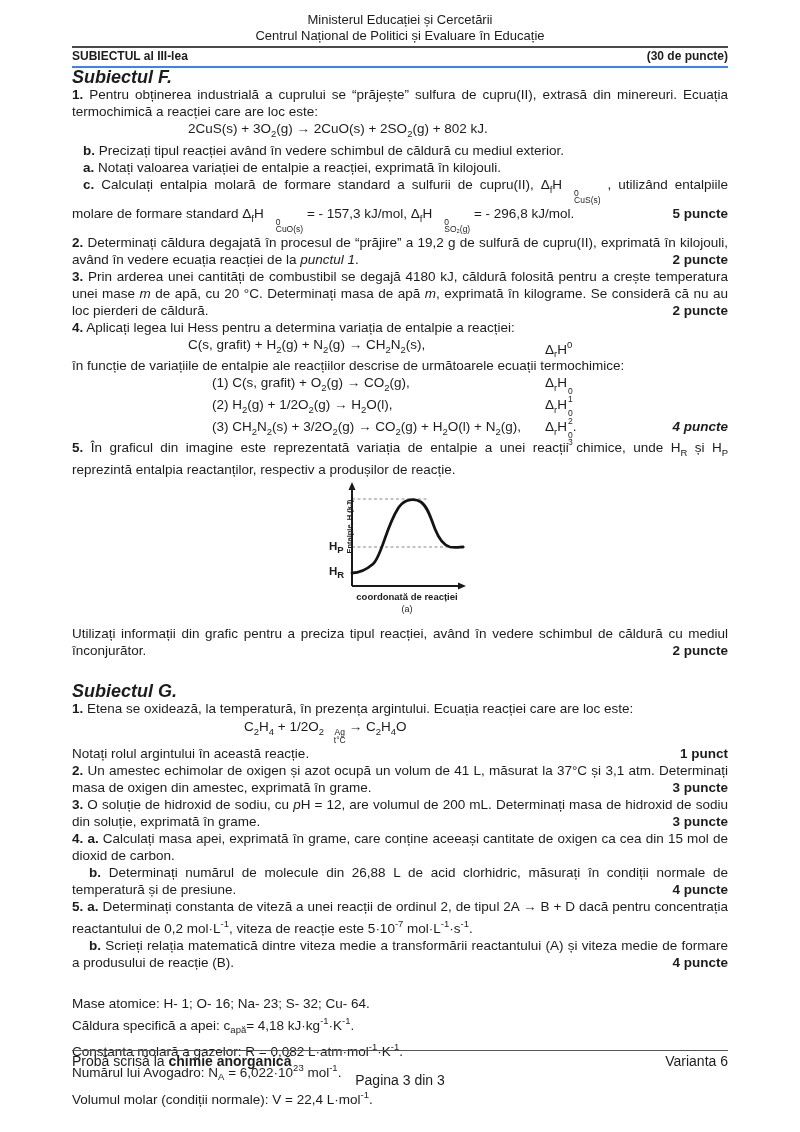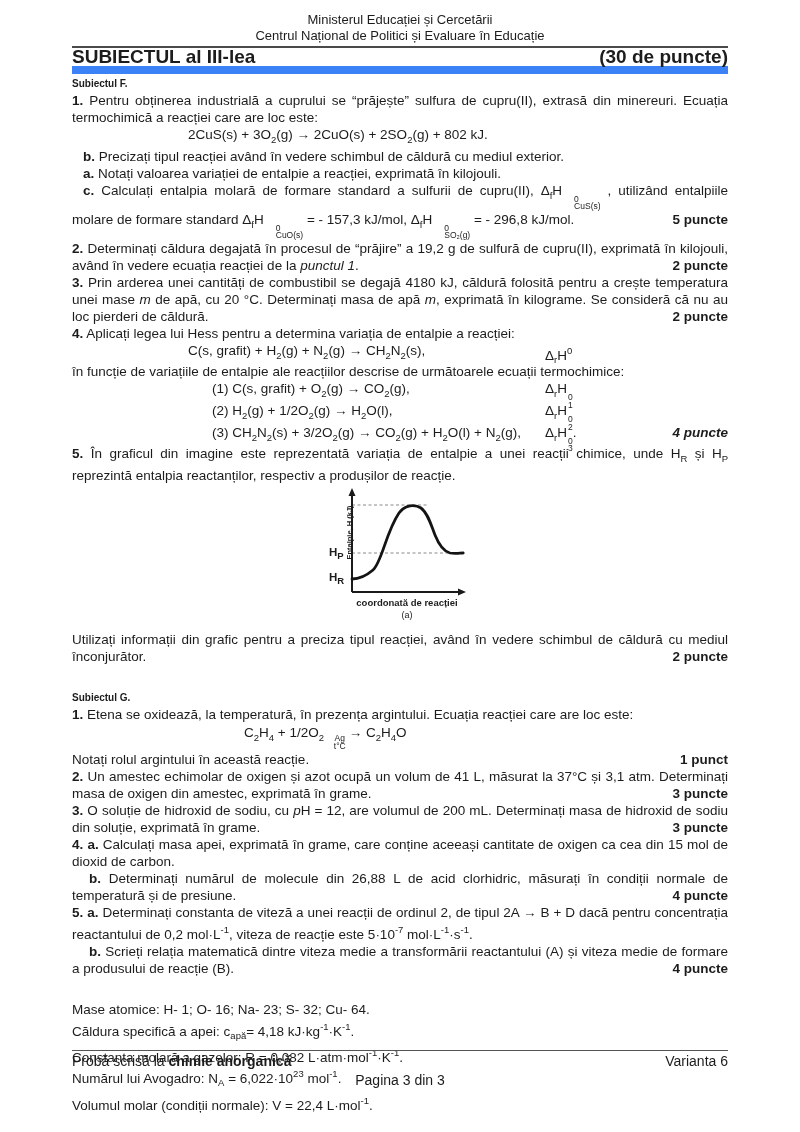--- a/index.html
+++ b/index.html
@@ -1,23 +1,23 @@
 <!DOCTYPE html>
 <html><head>
 <meta charset="utf-8">
 <style>
   html,body{margin:0;padding:0;background:#ffffff;}
   .page{position:relative;width:800px;height:1132px;background:#ffffff;
         font-family:"Liberation Sans","DejaVu Sans",sans-serif;color:#1c1c1c;overflow:hidden;}
   .doc-header{position:absolute;top:12px;left:72px;width:656px;text-align:center;
               font-size:13px;line-height:16px;}
   .content{position:absolute;top:46px;left:72px;width:656px;font-size:13.5px;line-height:17px;}
-  .subject-bar{display:flex;justify-content:space-between;font-weight:bold;font-size:19px;
-               border-top:2px solid #4a4a4a;border-bottom:8px solid #3b82f6;padding:0 0 1px 0;}
-  .sec-title{font-weight:bold;font-size:10px;margin-top:1px;}
+  .subject-bar{display:flex;justify-content:space-between;font-weight:bold;font-size:12px;
+               border-top:2px solid #4a4a4a;border-bottom:2px solid #3b82f6;padding:0 0 1px 0;}
+  .sec-title{font-weight:bold;font-size:18px;margin-top:1px;font-style:italic;}
   .p{margin:0;text-align:justify;}
   .p::after{content:"";display:block;clear:both;}
   .ind{text-indent:11px;}
   .ind2{text-indent:17px;}
   .pts{float:right;font-weight:bold;margin-left:10px;}
   .eq{margin:0;padding-left:116px;}
   .eq-g{margin:1px 0;padding-left:172px;}
   .eqrow{position:relative;margin:0;}
   .eqrow .lead{display:inline-block;}
   .pad116{padding-left:116px;}

